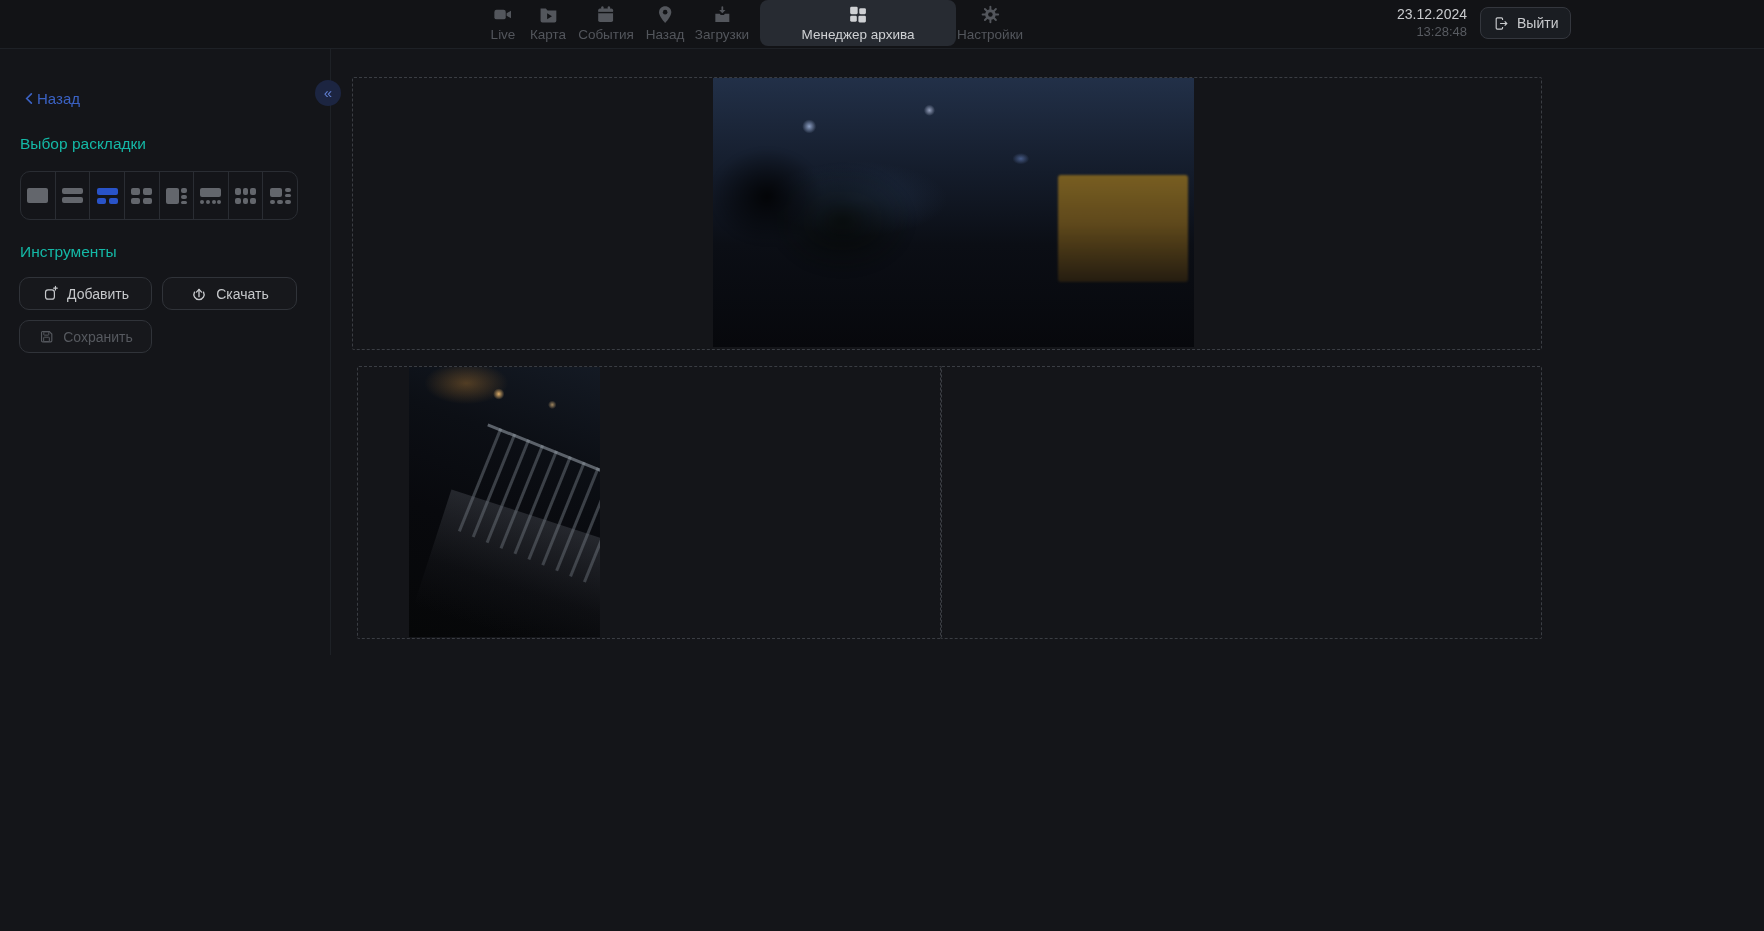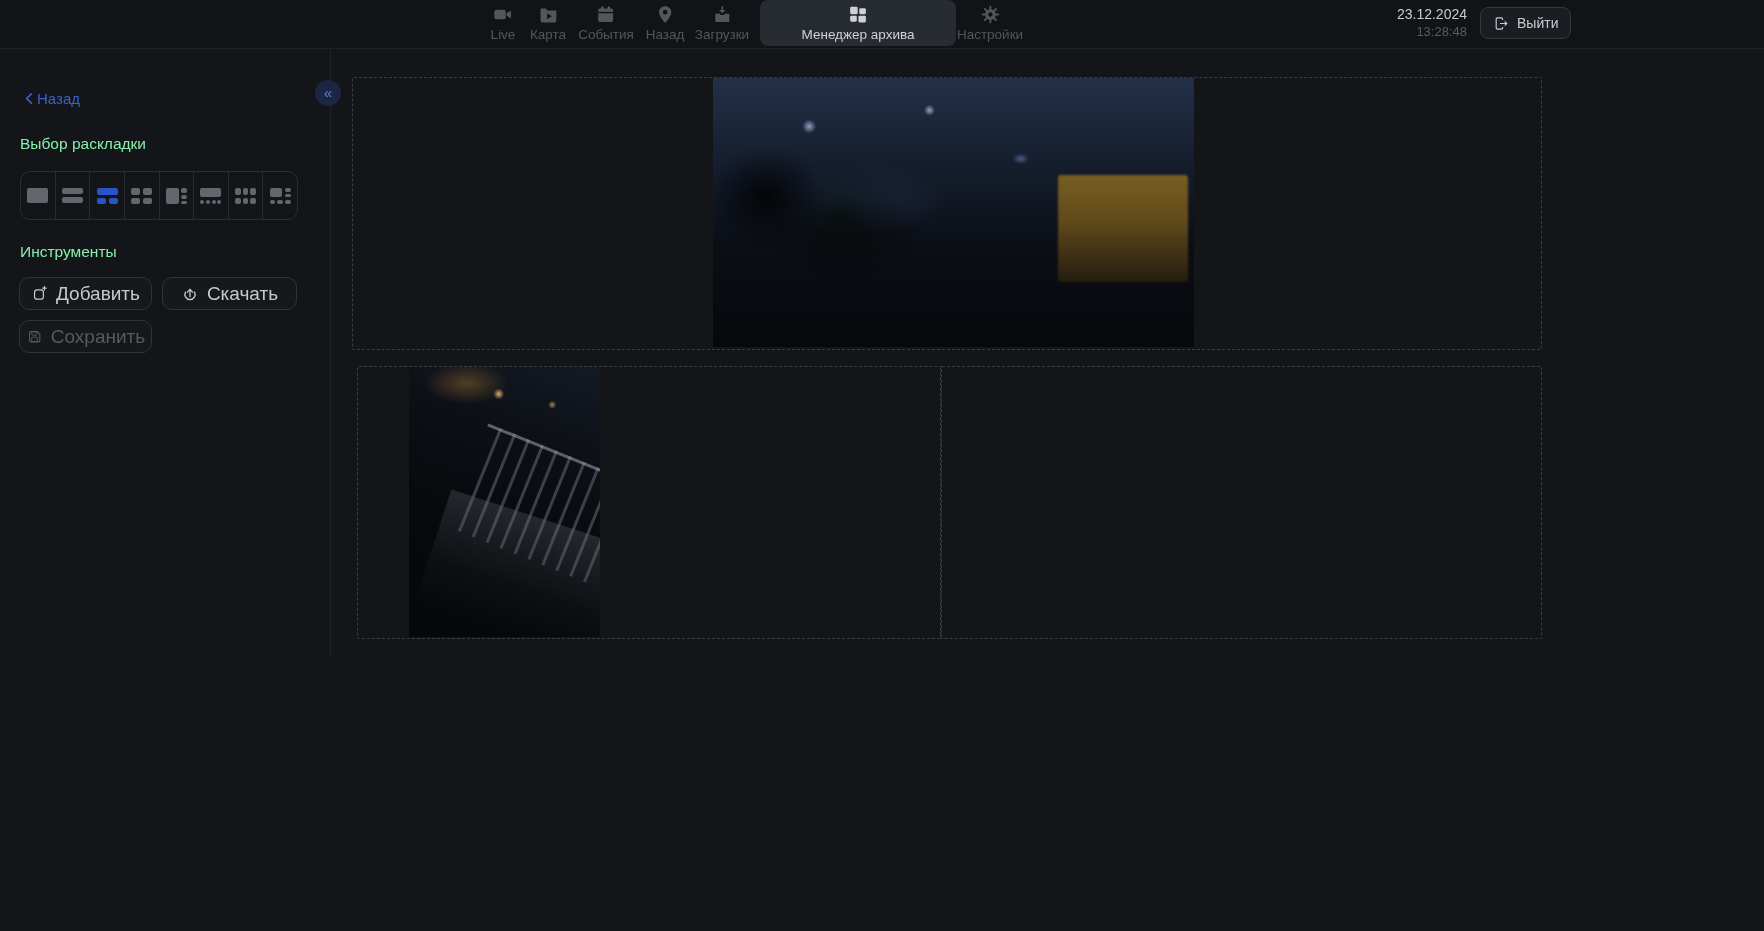--- a/index.html
+++ b/index.html
@@ -16,30 +16,30 @@
   .nav-item .nico{width:21px;height:21px;}
   .clock{position:absolute;right:297px;top:5px;text-align:right;line-height:18px;}
   .clock .d{font-size:14px;color:#c9cbce;}
   .clock .t{font-size:13px;color:#585b61;}
   .logout-btn{position:absolute;left:1480px;top:7px;height:32px;display:flex;align-items:center;gap:7px;padding:0 12px;
               border:1px solid #34373e;border-radius:8px;background:#1a1d22;color:#c9cbce;font-size:14px;cursor:pointer;}
 
   
   .sidebar{position:absolute;left:0;top:48px;width:330px;height:607px;border-right:1px solid #1e2126;background:#141519;z-index:5;}
   .back-link{position:absolute;left:22px;top:42px;display:flex;align-items:center;color:#3b62c4;font-size:15px;cursor:pointer;}
-  .side-h{position:absolute;left:20px;color:#86efac;font-size:15.5px;}
+  .side-h{position:absolute;left:20px;color:#14b8a6;font-size:15.5px;}
   .layout-bar{position:absolute;left:20px;top:123px;width:276px;height:47px;border:1px solid #2a2d33;border-radius:10px;
               display:flex;overflow:hidden;}
   .lay-cell{flex:1;display:flex;align-items:center;justify-content:center;border-right:1px solid #2a2d33;cursor:pointer;}
   .lay-cell:last-child{border-right:none;}
   .lay-ic{position:relative;width:21px;height:17px;}
   .lay-ic i{position:absolute;background:#63666c;border-radius:2px;}
   .lay-cell.sel .lay-ic i{background:#2953c8;}
   .tool-btn{position:absolute;height:33px;display:flex;align-items:center;justify-content:center;gap:8px;
-            border:1px solid #303339;border-radius:10px;background:#17181c;color:#c6c8cb;font-size:19px;cursor:pointer;}
+            border:1px solid #303339;border-radius:10px;background:#17181c;color:#c6c8cb;font-size:14px;cursor:pointer;}
   .tool-btn.disabled{color:#56595f;}
   .collapse-btn{position:absolute;left:315px;top:80px;width:26px;height:26px;border-radius:50%;background:#1c2541;
                 color:#5f7ed0;font-size:15px;line-height:25px;text-align:center;cursor:pointer;z-index:6;}
 
   
   .viewer{position:absolute;left:330px;top:48px;right:0;height:607px;background:#141519;overflow:hidden;}
   .cell{position:absolute;border:1px dashed #3a3d43;border-radius:2px;}
   .vid{position:absolute;overflow:hidden;}
   .vid1{left:383px;top:30px;width:481px;height:269px;
     background:

